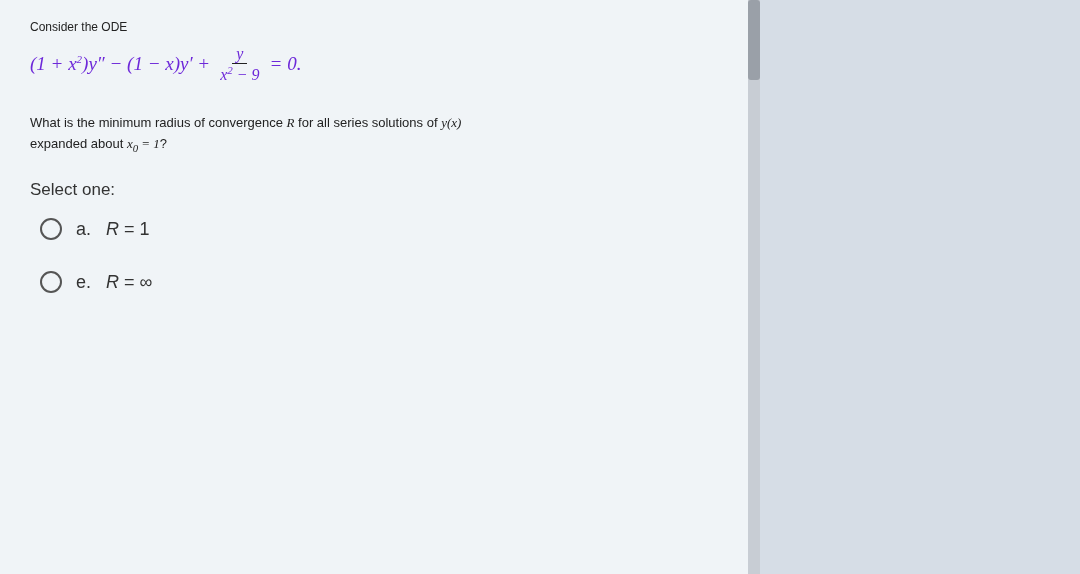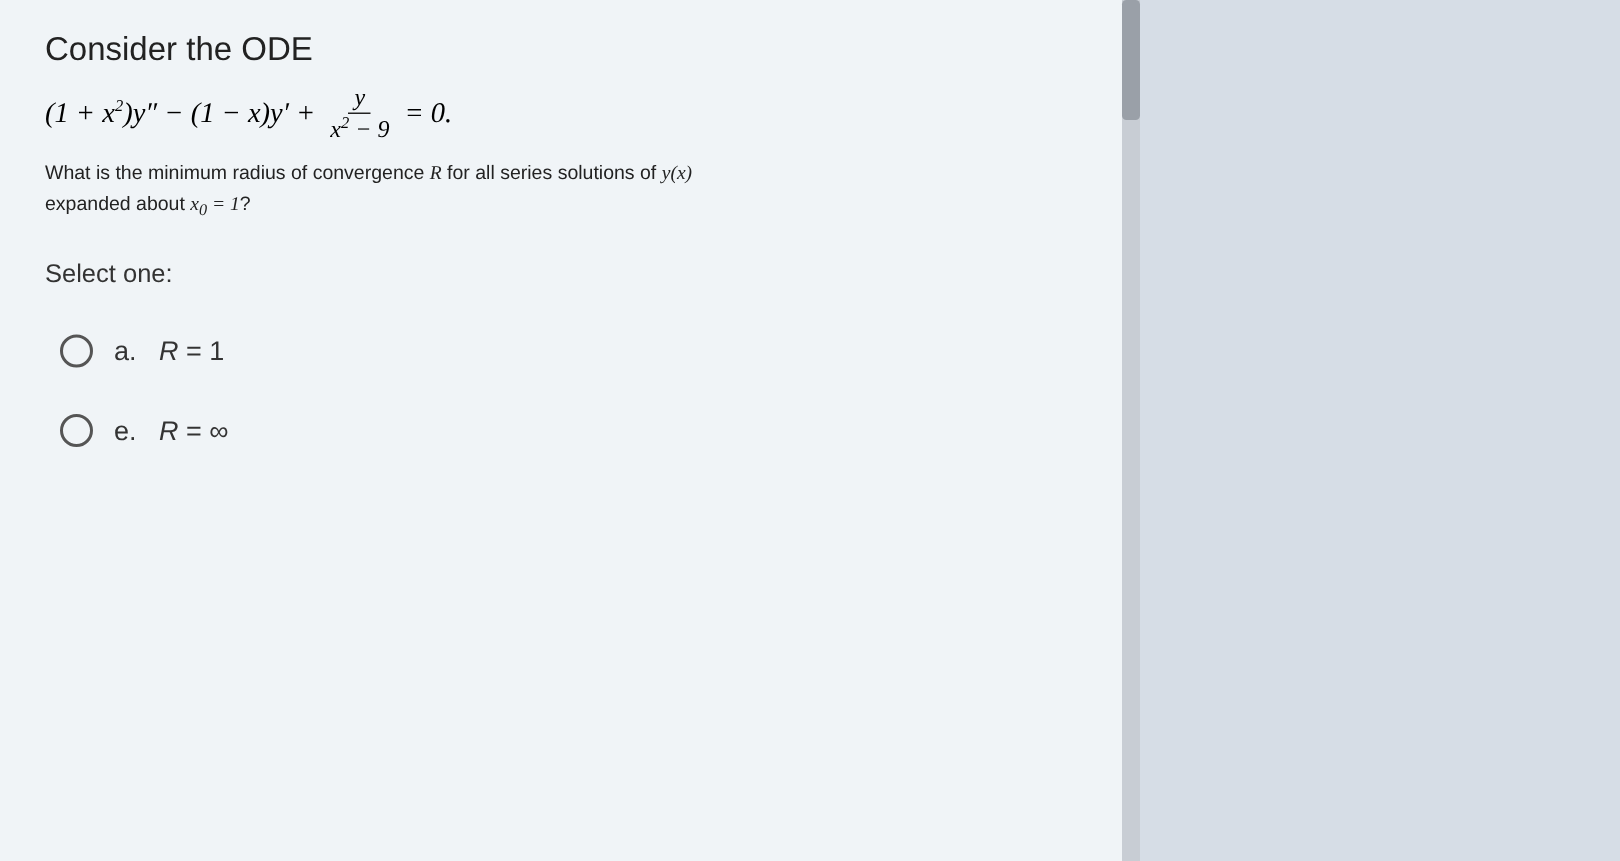--- a/index.html
+++ b/index.html
@@ -21,31 +21,31 @@
 
     .main-container {
       background-color: #f0f4f7;
       width: 760px;
       min-height: 574px;
       padding: 20px 30px 30px 30px;
       position: relative;
     }
 
     .question-title {
-      font-size: 22px;
+      font-size: 12px;
       font-weight: normal;
       color: #222;
       margin-bottom: 10px;
       font-family: Arial, sans-serif;
     }
 
     .ode-equation {
       font-size: 19px;
-      color: #000000;
-      margin-bottom: 8px;
+      color: #6d28d9;
+      margin-bottom: 28px;
       display: flex;
       align-items: center;
       gap: 4px;
       font-family: Georgia, serif;
       font-style: italic;
       flex-wrap: wrap;
     }
 
     .ode-equation .frac {
       display: inline-flex;
@@ -79,21 +79,21 @@
     }
 
     .question-text .math {
       font-family: Georgia, serif;
       font-style: italic;
     }
 
     .select-one-label {
       font-size: 17px;
       color: #333;
-      margin-bottom: 30px;
+      margin-bottom: 18px;
       font-family: Arial, sans-serif;
     }
 
     .options-list {
       list-style: none;
       display: flex;
       flex-direction: column;
       gap: 31px;
       padding-left: 10px;
     }

